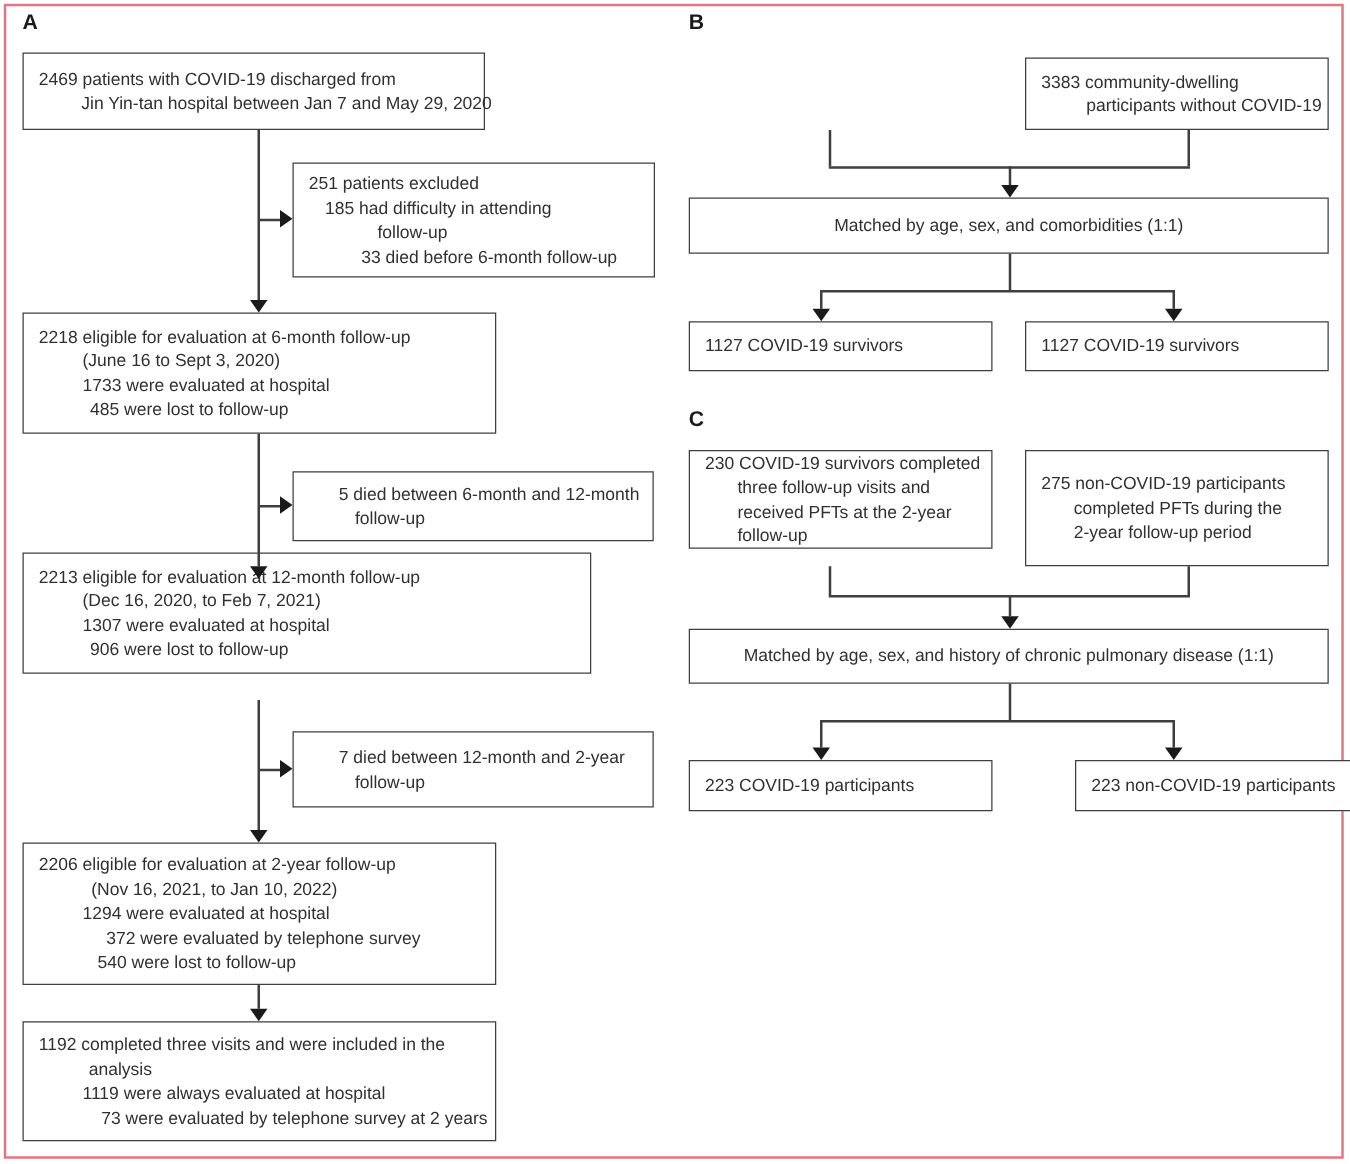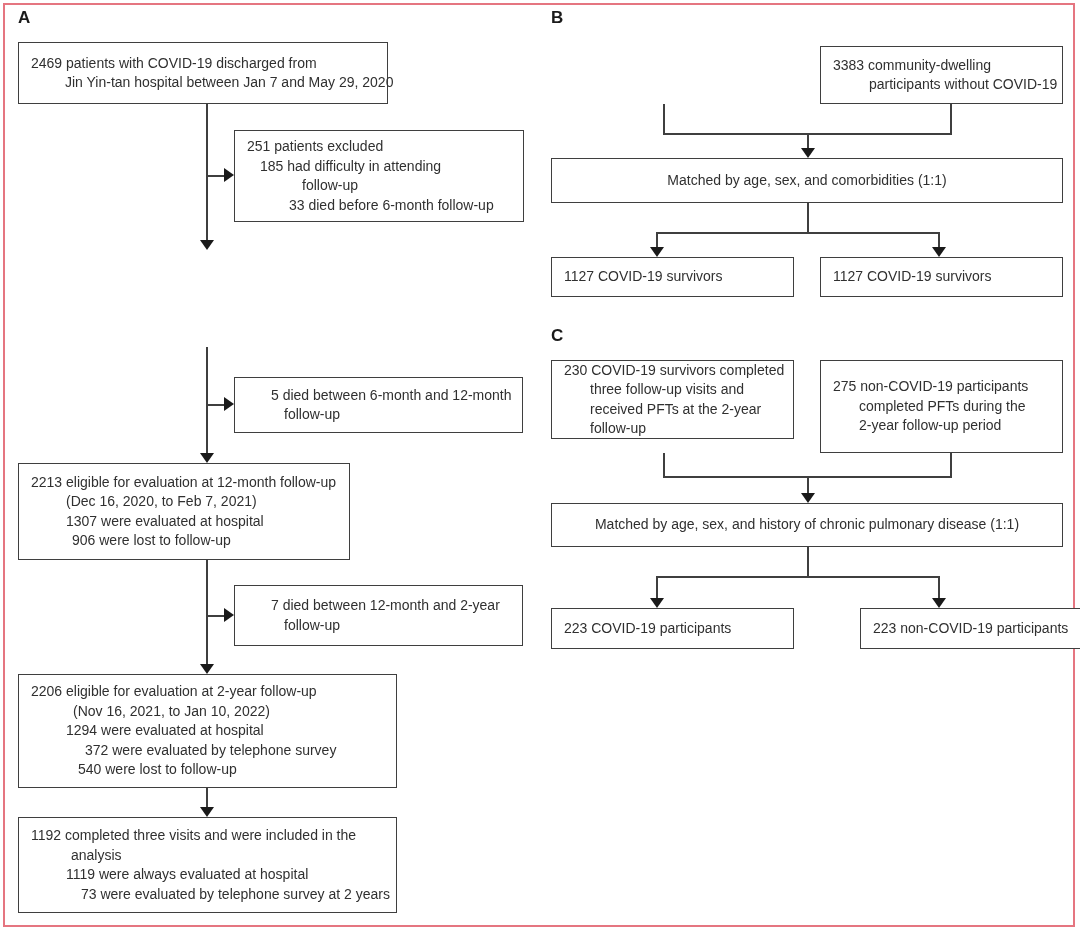--- a/index.html
+++ b/index.html
@@ -71,27 +71,33 @@
     <div class="ln" style="padding-left:34px">Jin Yin-tan hospital between Jan 7 and May 29, 2020</div>
   </div>
 
   <div class="bx" style="left:234px;top:130px;width:290px;height:92px">
     <div class="ln">251 patients excluded</div>
     <div class="ln" style="padding-left:13px">185 had difficulty in attending</div>
     <div class="ln" style="padding-left:55px">follow-up</div>
     <div class="ln" style="padding-left:42px">33 died before 6-month follow-up</div>
   </div>
 
+  <div class="bx" style="left:18px;top:250px;width:379px;height:97px">
+    <div class="ln">2218 eligible for evaluation at 6-month follow-up</div>
+    <div class="ln" style="padding-left:35px">(June 16 to Sept 3, 2020)</div>
+    <div class="ln" style="padding-left:35px">1733 were evaluated at hospital</div>
+    <div class="ln" style="padding-left:41px">485 were lost to follow-up</div>
+  </div>
 
   <div class="bx died" style="left:234px;top:377px;width:289px;height:56px">
     <div class="ln">5 died between 6-month and 12-month</div>
     <div class="ln" style="padding-left:13px">follow-up</div>
   </div>
 
-  <div class="bx" style="left:18px;top:463px;width:332px;height:97px">
+  <div class="bx" style="left:18px;top:442px;width:455px;height:97px">
     <div class="ln">2213 eligible for evaluation at 12-month follow-up</div>
     <div class="ln" style="padding-left:35px">(Dec 16, 2020, to Feb 7, 2021)</div>
     <div class="ln" style="padding-left:35px">1307 were evaluated at hospital</div>
     <div class="ln" style="padding-left:41px">906 were lost to follow-up</div>
   </div>
 
   <div class="bx died" style="left:234px;top:585px;width:289px;height:61px">
     <div class="ln">7 died between 12-month and 2-year</div>
     <div class="ln" style="padding-left:13px">follow-up</div>
   </div>

